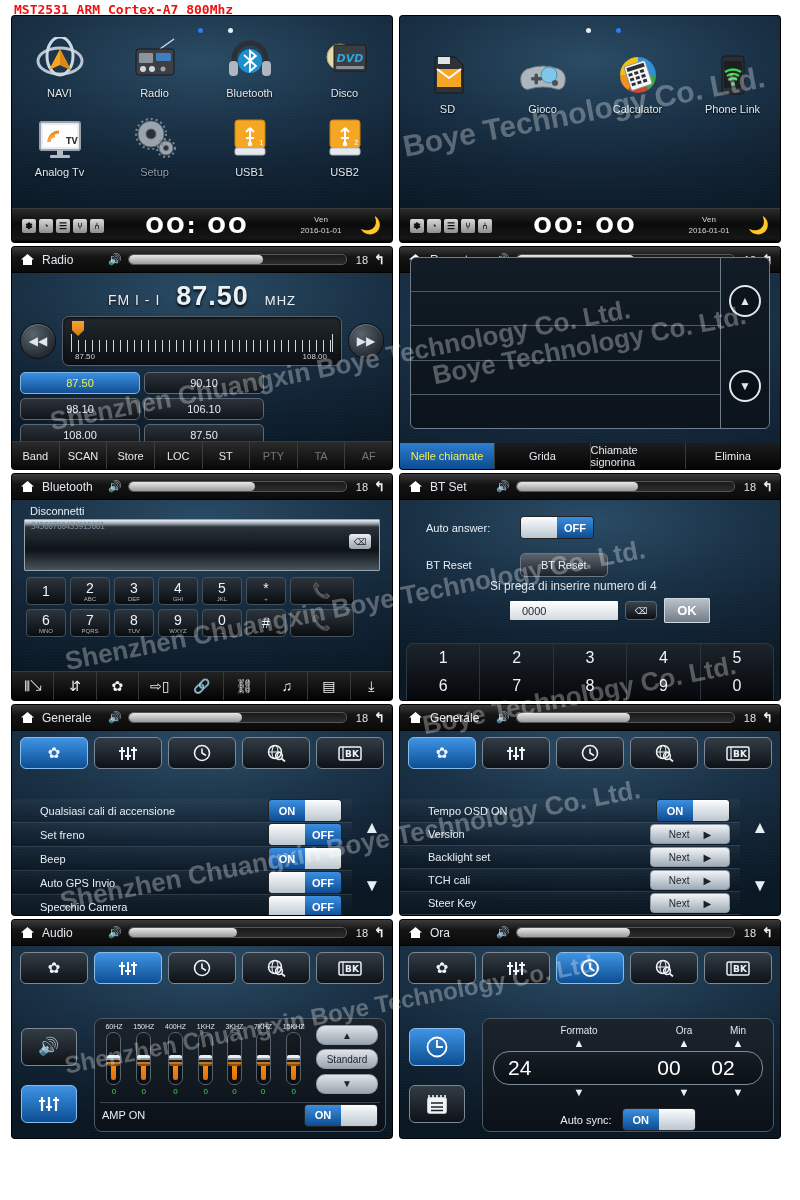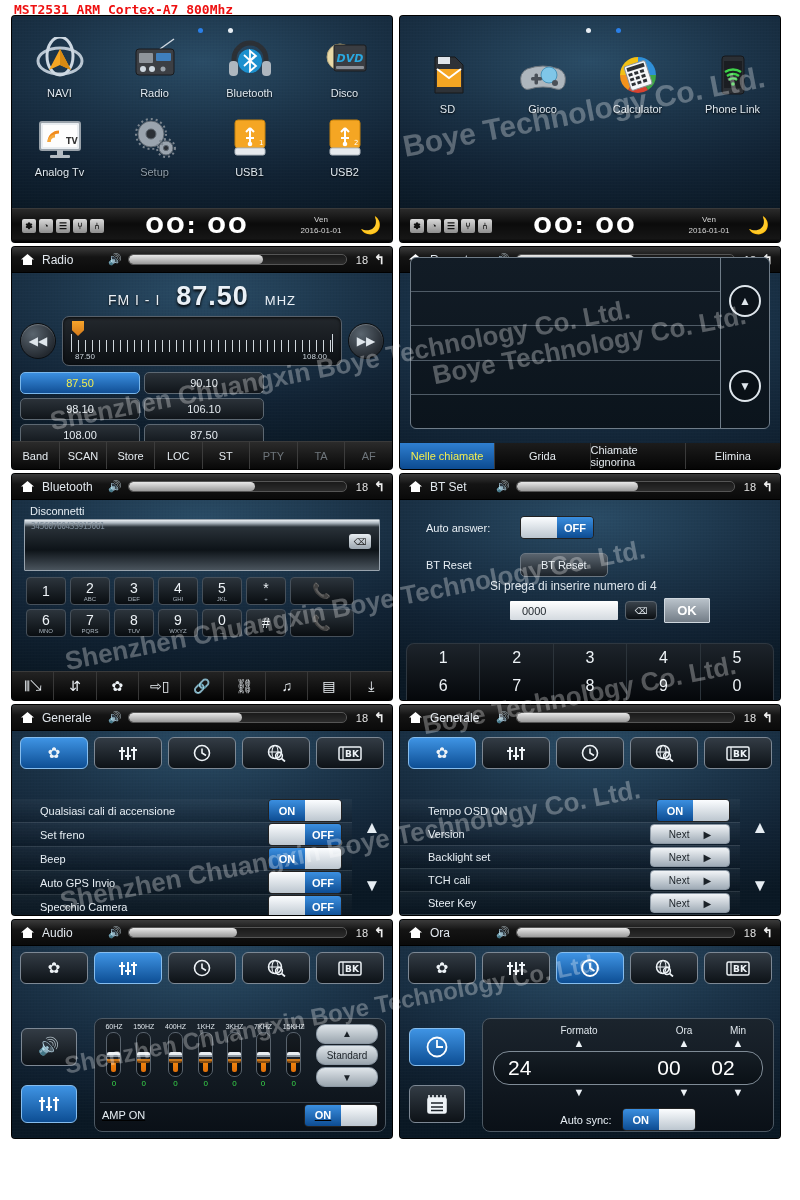--- a/index.html
+++ b/index.html
@@ -209,21 +209,21 @@
     background:linear-gradient(180deg,#ff9a17,#e06f09);border-radius:2px;}
   .eqknob{position:absolute;left:0;right:0;top:44%;height:11px;
     background:linear-gradient(180deg,#e9eef2 0 3px,#8d98a2 3px 5px,#1a1f25 5px 7px,#c9761a 7px 9px,#8a4e10 9px 11px);
     border-radius:2px;}
   .eqval{font-size:8px;color:#39d84a;}
   .eqctl{width:66px;display:flex;flex-direction:column;justify-content:space-around;align-items:center;}
   .eqcbtn{width:60px;height:18px;border-radius:9px;border:1px solid #8c98a4;
     background:linear-gradient(180deg,#dfe5ea,#9aa5ae);color:#1b2228;font-size:10px;
     display:flex;align-items:center;justify-content:center;}
   .ampline{height:24px;display:flex;align-items:center;justify-content:space-between;
-    border-top:1px solid #3a444e;margin-top:14px;padding:0 2px;text-decoration:underline;}
+    border-top:1px solid #3a444e;margin-top:6px;padding:0 2px;}
   .amplab{color:#e7eef4;font-size:11px;}
 
   
   .orapanel{flex:1;border:1px solid #4c5863;border-radius:8px;
     background:linear-gradient(180deg,#1b242d,#0a1017);position:relative;padding:6px 10px;box-sizing:border-box;}
   .oraheads{display:flex;color:#dfe6ec;font-size:10px;}
   .oh1{flex:1;text-align:center;padding-left:10px;}
   .oh2{width:58px;text-align:center;}
   .oh3{width:50px;text-align:center;}
   .oraarrows{display:flex;margin-top:1px;}

